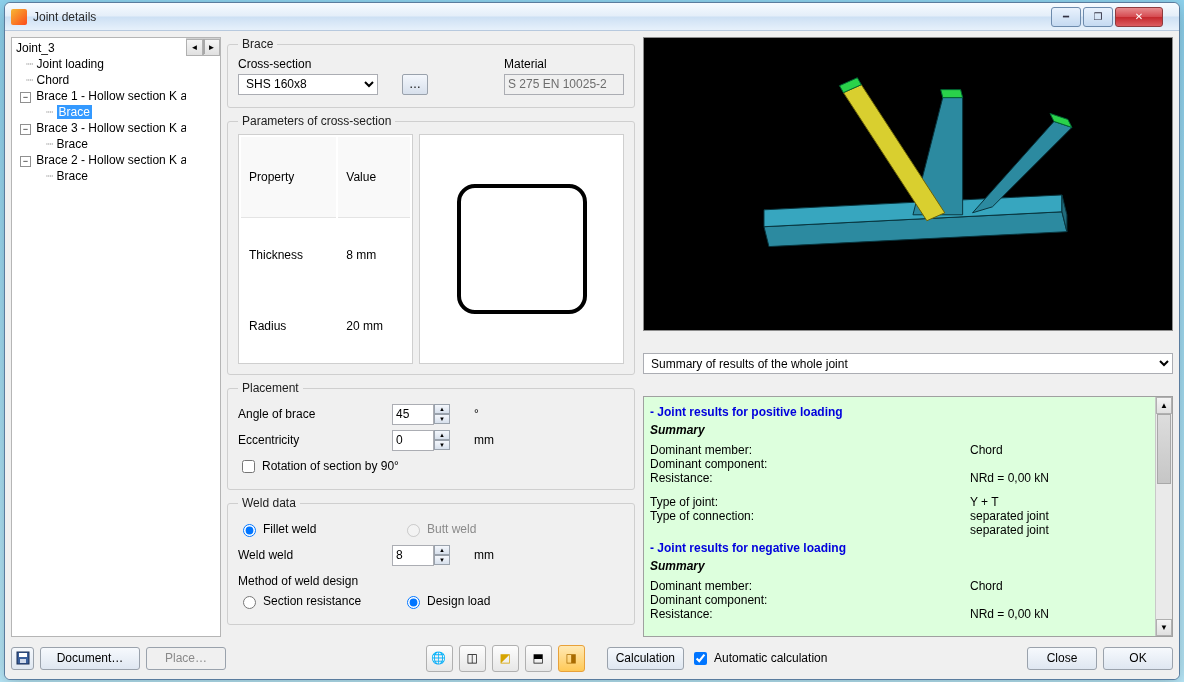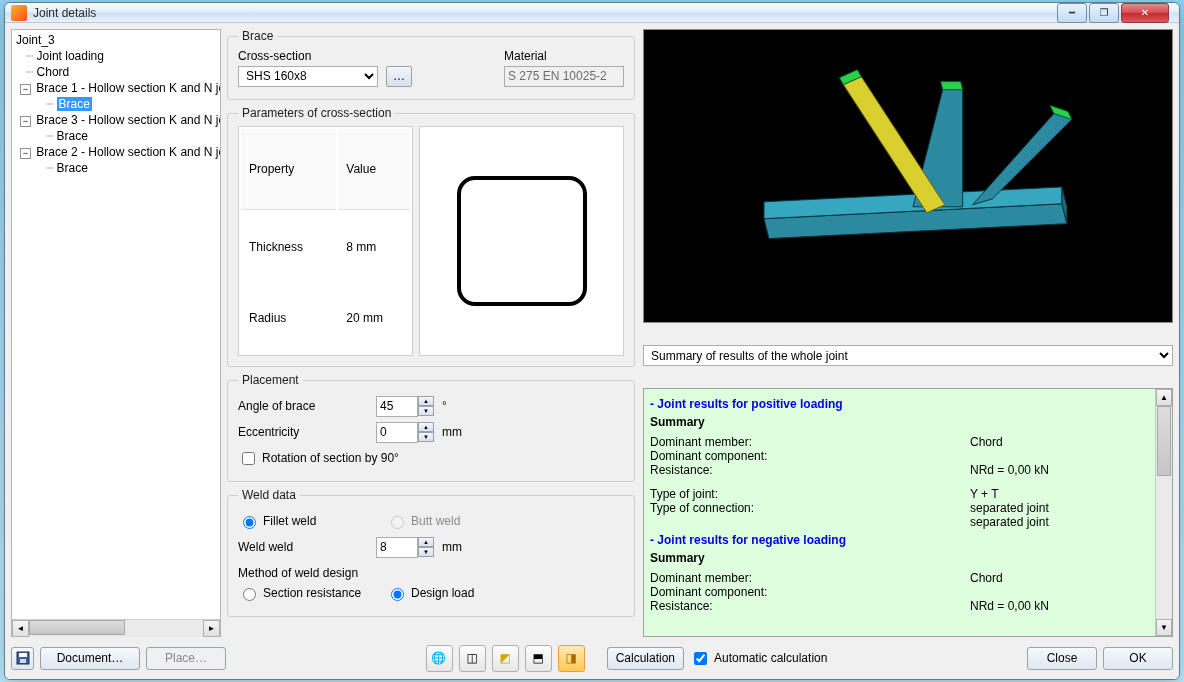--- a/index.html
+++ b/index.html
@@ -1,44 +1,44 @@
 <!DOCTYPE html>
 <html><head>
 <meta charset="utf-8">
 <style>
 * { box-sizing: border-box; font-family: "Segoe UI", Tahoma, sans-serif; font-size: 12px; }
 body { margin: 0; background: linear-gradient(to bottom, #8fd4f0 0%, #baebfc 100%); width: 1184px; height: 682px; overflow: hidden; }
 .window { position: absolute; left: 4px; top: 2px; width: 1176px; height: 678px; background: #fff; border: 1px solid #5a7c9e; border-radius: 6px; box-shadow: 0 4px 20px rgba(0,0,0,.25); display: flex; flex-direction: column; }
-.titlebar { height: 20px; background: linear-gradient(to bottom, #f7fbff 0%, #e4eef9 48%, #cde0f4 52%, #e7f1fb 100%); border-bottom: 1px solid #b7c9de; border-radius: 6px 6px 0 0; display: flex; align-items: center; padding: 0 10px 0 6px; }
+.titlebar { height: 28px; background: linear-gradient(to bottom, #f7fbff 0%, #e4eef9 48%, #cde0f4 52%, #e7f1fb 100%); border-bottom: 1px solid #b7c9de; border-radius: 6px 6px 0 0; display: flex; align-items: center; padding: 0 16px 0 6px; }
 .titlebar .app-icon { width: 16px; height: 16px; background: linear-gradient(135deg,#f7b733,#fc4a1a); border-radius: 2px; margin-right: 6px; }
 .titlebar .title { flex: 1; color: #2a2a2a; }
 .win-btns { display: flex; gap: 0; }
 .win-btn { width: 30px; height: 20px; border: 1px solid #6d8bad; border-radius: 3px; margin-left: 2px; background: linear-gradient(to bottom,#e9f2fd,#c5daf1); display:flex;align-items:center;justify-content:center; font-size:10px;color:#334; }
 .win-btn.close { width: 48px; background: linear-gradient(to bottom,#e78c8e,#d64c52 48%,#c5292e 52%,#dc5c60); border-color:#8e3b3e; color:#fff; }
 
 .client { flex:1; background: #f0f0f0; padding: 6px; display:flex; flex-direction:column; gap:6px; border-radius:0 0 6px 6px; }
 .main-row { flex:1; display:flex; gap:6px; min-height:0; }
 
 
-.tree-panel { width: 210px; background:#fff; border:1px solid #b5b5b5; display:flex; flex-direction:column; }
+.tree-panel { width: 210px; background:#fff; border:1px solid #b5b5b5; display:flex; flex-direction:row; }
 .tree { flex:1; padding: 2px 0 2px 2px; font-size:12px; overflow:hidden; white-space:nowrap; }
 .tree-node { line-height:16px; height:16px; padding:0 2px; }
 .tree-ind { display:inline-block; }
 .tree-toggle { display:inline-block; width:11px; height:11px; border:1px solid #909090; background:#fff; text-align:center; line-height:9px; font-size:9px; margin-right:2px; }
 .tree-dots { color:#909090; }
 .tree-scroll { height:17px; border-top:1px solid #d0d0d0; background:#f0f0f0; display:flex; align-items:center; }
 .tree-scroll .sb-btn { width:17px; height:17px; background:linear-gradient(#f5f5f5,#e0e0e0); border:1px solid #b0b0b0; display:flex;align-items:center;justify-content:center;font-size:8px; }
 .tree-scroll .sb-track { flex:1; background:#eaeaea; height:17px; position:relative; }
 .tree-scroll .sb-thumb { position:absolute; left:0; top:0; height:15px; width:55%; background:linear-gradient(#ddd,#c6c6c6); border:1px solid #a8a8a8; }
 
 
 .mid-panel { flex:1; overflow-y:auto; display:flex; flex-direction:column; gap:6px; padding-right:2px; }
 fieldset { border:1px solid #cfcfcf; border-radius:3px; padding:6px 10px 10px; margin:0; background:#f0f0f0; }
 legend { padding:0 4px; color:#202020; }
-.field-row { display:flex; align-items:center; height:26px; gap:8px; }
+.field-row { display:flex; align-items:center; height:26px; gap:24px; }
 .lbl { width:130px; }
 select, input[type=text] { height:21px; border:1px solid #abadb3; background:#fff; padding:1px 3px; }
 select[disabled], input[disabled] { background:#f0f0f0; color:#6d6d6d; }
 .spin { display:flex; align-items:center; }
 .spin input { width:42px; text-align:left; }
 .spin .spinbtns { display:flex; flex-direction:column; width:16px; }
 .spin .spinbtns button { height:10px; border:1px solid #9aa2ac; background:linear-gradient(#f4f7fc,#d7e0ec); font-size:6px; line-height:4px; padding:0; }
 .ellipsis-btn { width:26px; height:21px; border:1px solid #9aa2ac; background:linear-gradient(#f4f7fc,#d7e0ec); border-radius:2px; }
 
 .cross-sec-row { display:flex; gap:6px; align-items:flex-start; height:230px; }
@@ -50,21 +50,21 @@
 
 .weld-sub { margin-top:6px; }
 
 
 .right-panel { width:530px; display:flex; flex-direction:column; gap:22px; }
 .view3d { height:294px; background:#000; position:relative; overflow:hidden; border:1px solid #8c8c8c; }
 .dd-row { display:flex; gap:6px; align-items:center; }
 .dd-row select { flex:1; }
 .results { flex:1; background:#ddffdd; border:1px solid #a0a0a0; position:relative; overflow:hidden; padding:4px 18px 4px 6px; }
 .results a.hd { color:#0000dd; font-weight:bold; text-decoration:none; display:block; margin:4px 0; }
-.results .sub { font-weight:bold; margin:0 0 6px; }
+.results .sub { font-weight:bold; margin:0 0 6px;font-style:italic; }
 .krow { display:flex; }
 .krow .k { width:320px; }
 .results-scroll { position:absolute; right:0; top:0; bottom:0; width:17px; background:#eaeaea; border-left:1px solid #c8c8c8; }
 .results-scroll .sb-btn { height:17px; background:linear-gradient(#f5f5f5,#e0e0e0); border:1px solid #b0b0b0; display:flex;align-items:center;justify-content:center;font-size:8px; }
 .results-scroll .sb-thumb { position:absolute; top:17px; left:1px; width:14px; height:70px; background:linear-gradient(#ddd,#c6c6c6); border:1px solid #a8a8a8; }
 
 
 .bottom-bar { height:30px; display:flex; align-items:center; gap:6px; }
 .btn { height:23px; padding:0 8px; border:1px solid #9aa2ac; background:linear-gradient(#f6f9fd,#dfe7f1); border-radius:3px; }
 .btn[disabled] { color:#8a8a8a; background:#f0f0f0; }

